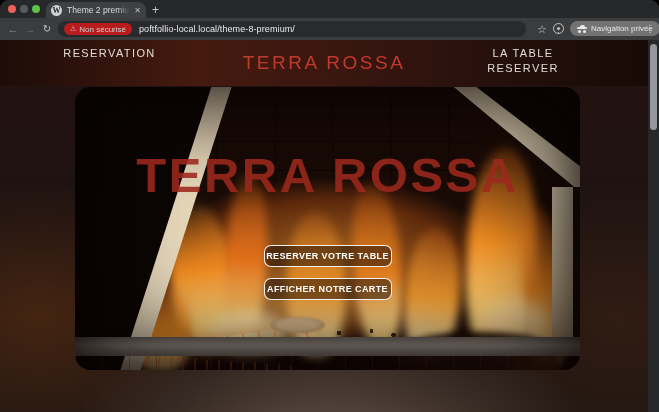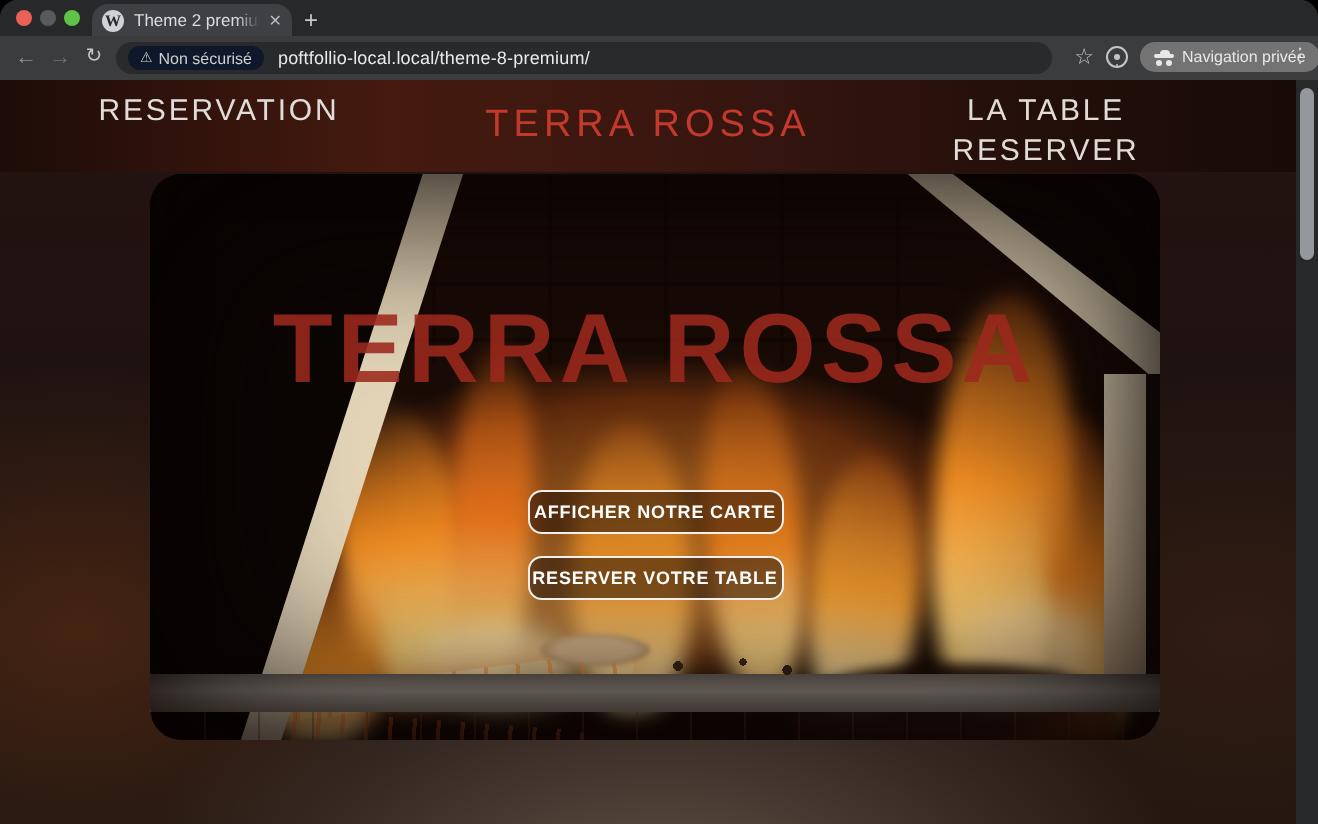--- a/index.html
+++ b/index.html
@@ -26,21 +26,21 @@
   .newtab { position:absolute; left:152px; top:2px; color:#c7c9cb; font-size:12px; line-height:16px; }
 
   
   .toolbar { position:absolute; top:18px; left:0; right:0; height:22px; background:#3b3c3e; }
   .navbtn { position:absolute; top:0; height:22px; line-height:22px; text-align:center; font-size:11px; }
   .back { left:6px; width:14px; color:#8f9194; }
   .fwd { left:23px; width:14px; color:#707275; }
   .reload { left:40px; width:14px; color:#c3c5c7; font-size:10px; }
   .urlbar { position:absolute; left:58px; top:3px; width:468px; height:16px; border-radius:8px;
             background:#292a2c; display:flex; align-items:center; padding:0 6px; }
-  .sec-chip { display:flex; align-items:center; gap:3px; background:#0f172a; border-radius:7px;
+  .sec-chip { display:flex; align-items:center; gap:3px; background:#b91c1c; border-radius:7px;
               height:12px; padding:0 6px; color:#cfcfcf; font-size:8px; white-space:nowrap; }
   .warn { font-size:7px; color:#cfcfcf; }
   .url { color:#e8eaed; font-size:9px; margin-left:7px; white-space:nowrap; letter-spacing:.1px; }
   .star { left:534px; width:16px; color:#c3c5c7; }
   .circle-ic { position:absolute; left:553px; top:5px; width:11px; height:11px; border:1.3px solid #c3c5c7;
                border-radius:50%; }
   .circle-ic::after { content:""; position:absolute; left:3px; top:2.5px; width:3px; height:3px;
                       border-radius:50%; background:#c3c5c7; box-shadow:0 4px 0 -1px #c3c5c7; }
   .incog-chip { position:absolute; left:570px; top:3px; height:15px; border-radius:8px; background:#737373;
                 display:flex; align-items:center; gap:4px; padding:0 7px; color:#e8e8e8; font-size:8px;
@@ -57,21 +57,21 @@
   .page { position:absolute; top:40px; left:0; right:0; bottom:0;
     background:
       radial-gradient(ellipse 430px 250px at 50% 112%, #645349 0%, rgba(100,83,73,0) 62%),
       radial-gradient(ellipse 260px 190px at 6% 74%, rgba(150,70,20,.32), transparent 70%),
       radial-gradient(ellipse 260px 190px at 94% 74%, rgba(110,55,25,.22), transparent 70%),
       linear-gradient(180deg,#241210 0%,#1e1311 45%,#201611 100%); }
 
   .site-header { position:absolute; top:0; left:0; right:11px; height:46px;
     background:linear-gradient(90deg,#1d0c08 0%,#451a0f 30%,#381610 55%,#230f0a 80%,#180a07 100%); }
   .nav-col { position:absolute; top:7px; display:flex; flex-direction:column; align-items:center; gap:3px; }
-  .nav-col a { color:#e2dcd8; font-size:15px; letter-spacing:1.4px; text-decoration:none; cursor:pointer;
+  .nav-col a { color:#e2dcd8; font-size:11px; letter-spacing:1.4px; text-decoration:none; cursor:pointer;
                white-space:nowrap; }
   .nav-left { left:52px; width:115px; }
   .nav-right { right:80px; width:90px; }
   .logo { position:absolute; top:12px; left:0; right:0; text-align:center; color:#c23a2b; font-size:19px;
           letter-spacing:2.5px; font-weight:500; cursor:pointer; }
 
   
   .hero { position:absolute; left:75px; top:47px; width:505px; height:283px; border-radius:16px;
           overflow:hidden; background:#190b06; }
   .oven, .oven > i { position:absolute; display:block; }
@@ -228,22 +228,22 @@
         <i class="edge-dark-r"></i>
         <i class="floor-gray"></i>
         <i class="floor-brick"></i>
         <i class="dough"></i>
         <i class="pizza"></i>
         <i class="vignette"></i>
       </div>
       <div class="hero-content">
         <h1>TERRA ROSSA</h1>
         <div class="btns">
+          <button>RESERVER VOTRE TABLE</button>
           <button>AFFICHER NOTRE CARTE</button>
-          <button>RESERVER VOTRE TABLE</button>
         </div>
       </div>
     </div>
 
     <div class="scrollbar">
       <div class="thumb"></div>
     </div>
 
   </div>
 </div>

